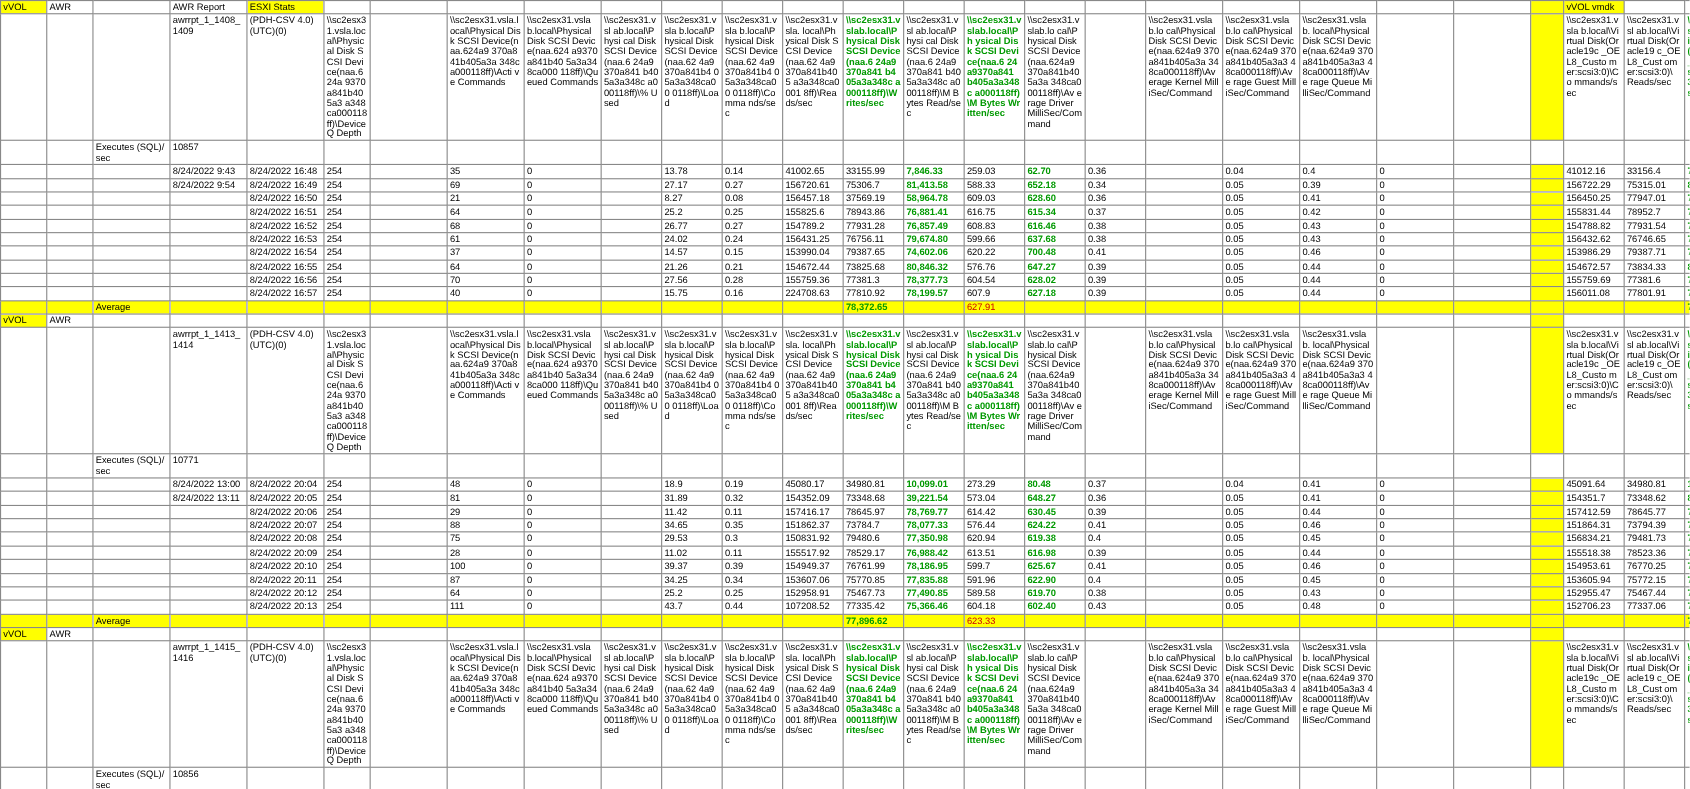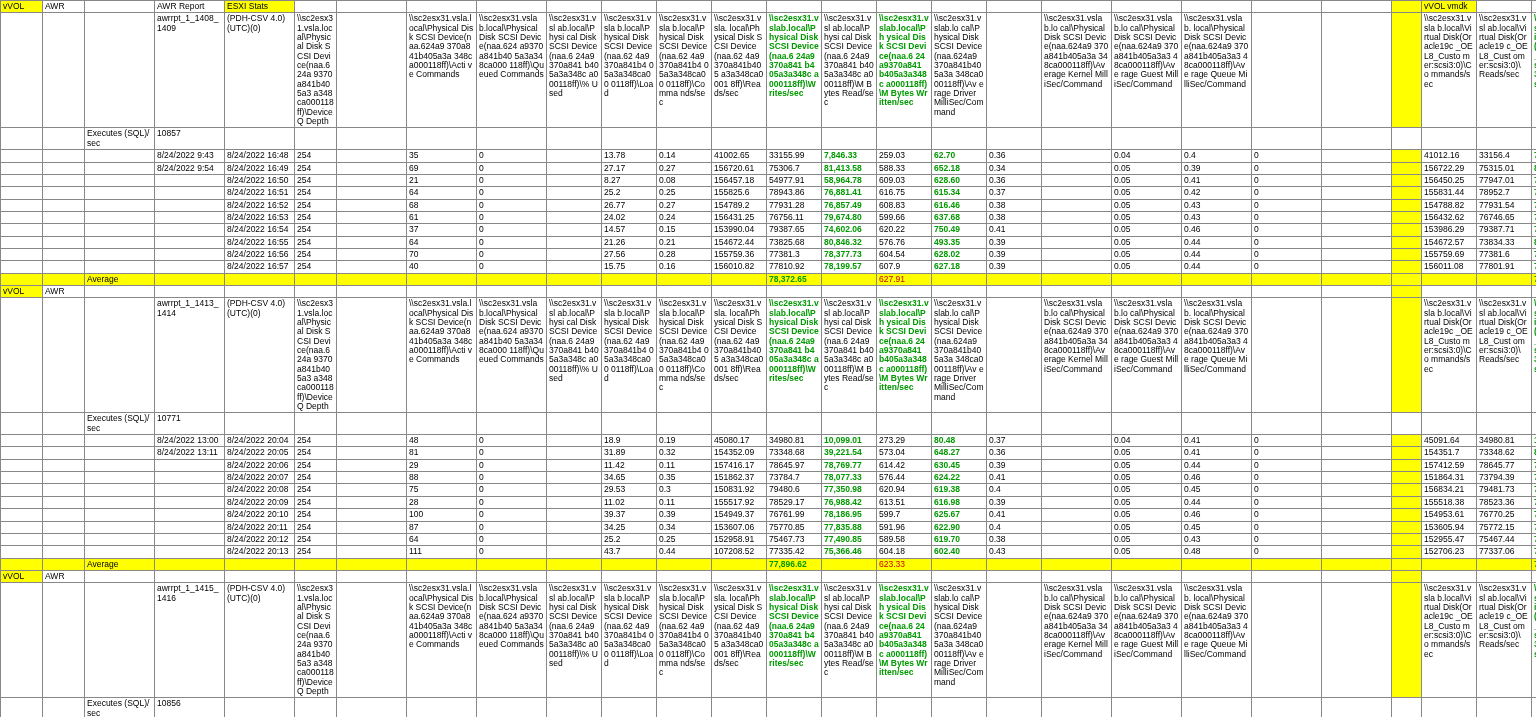--- a/index.html
+++ b/index.html
@@ -201,21 +201,21 @@
         <td></td>
         <td>8/24/2022 16:50</td>
         <td>254</td>
         <td></td>
         <td>21</td>
         <td>0</td>
         <td></td>
         <td>8.27</td>
         <td>0.08</td>
         <td>156457.18</td>
-        <td>54977.91</td>
+        <td>37569.19</td>
         <td class="green">58,964.78</td>
         <td>609.03</td>
         <td class="green">628.60</td>
         <td>0.36</td>
         <td></td>
         <td>0.05</td>
         <td>0.41</td>
         <td>0</td>
         <td></td>
         <td class="hl-yellow"></td>
@@ -320,21 +320,21 @@
         <td></td>
         <td>37</td>
         <td>0</td>
         <td></td>
         <td>14.57</td>
         <td>0.15</td>
         <td>153990.04</td>
         <td>79387.65</td>
         <td class="green">74,602.06</td>
         <td>620.22</td>
-        <td class="green">750.49</td>
+        <td class="green">700.48</td>
         <td>0.41</td>
         <td></td>
         <td>0.05</td>
         <td>0.46</td>
         <td>0</td>
         <td></td>
         <td class="hl-yellow"></td>
         <td>153986.29</td>
         <td>79387.71</td>
         <td class="green">74,598.58</td>
@@ -349,21 +349,21 @@
         <td></td>
         <td>64</td>
         <td>0</td>
         <td></td>
         <td>21.26</td>
         <td>0.21</td>
         <td>154672.44</td>
         <td>73825.68</td>
         <td class="green">80,846.32</td>
         <td>576.76</td>
-        <td class="green">493.35</td>
+        <td class="green">647.27</td>
         <td>0.39</td>
         <td></td>
         <td>0.05</td>
         <td>0.44</td>
         <td>0</td>
         <td></td>
         <td class="hl-yellow"></td>
         <td>154672.57</td>
         <td>73834.33</td>
         <td class="green">80,838.24</td>
@@ -403,21 +403,21 @@
         <td></td>
         <td></td>
         <td>8/24/2022 16:57</td>
         <td>254</td>
         <td></td>
         <td>40</td>
         <td>0</td>
         <td></td>
         <td>15.75</td>
         <td>0.16</td>
-        <td>156010.82</td>
+        <td>224708.63</td>
         <td>77810.92</td>
         <td class="green">78,199.57</td>
         <td>607.9</td>
         <td class="green">627.18</td>
         <td>0.39</td>
         <td></td>
         <td>0.05</td>
         <td>0.44</td>
         <td>0</td>
         <td></td>

